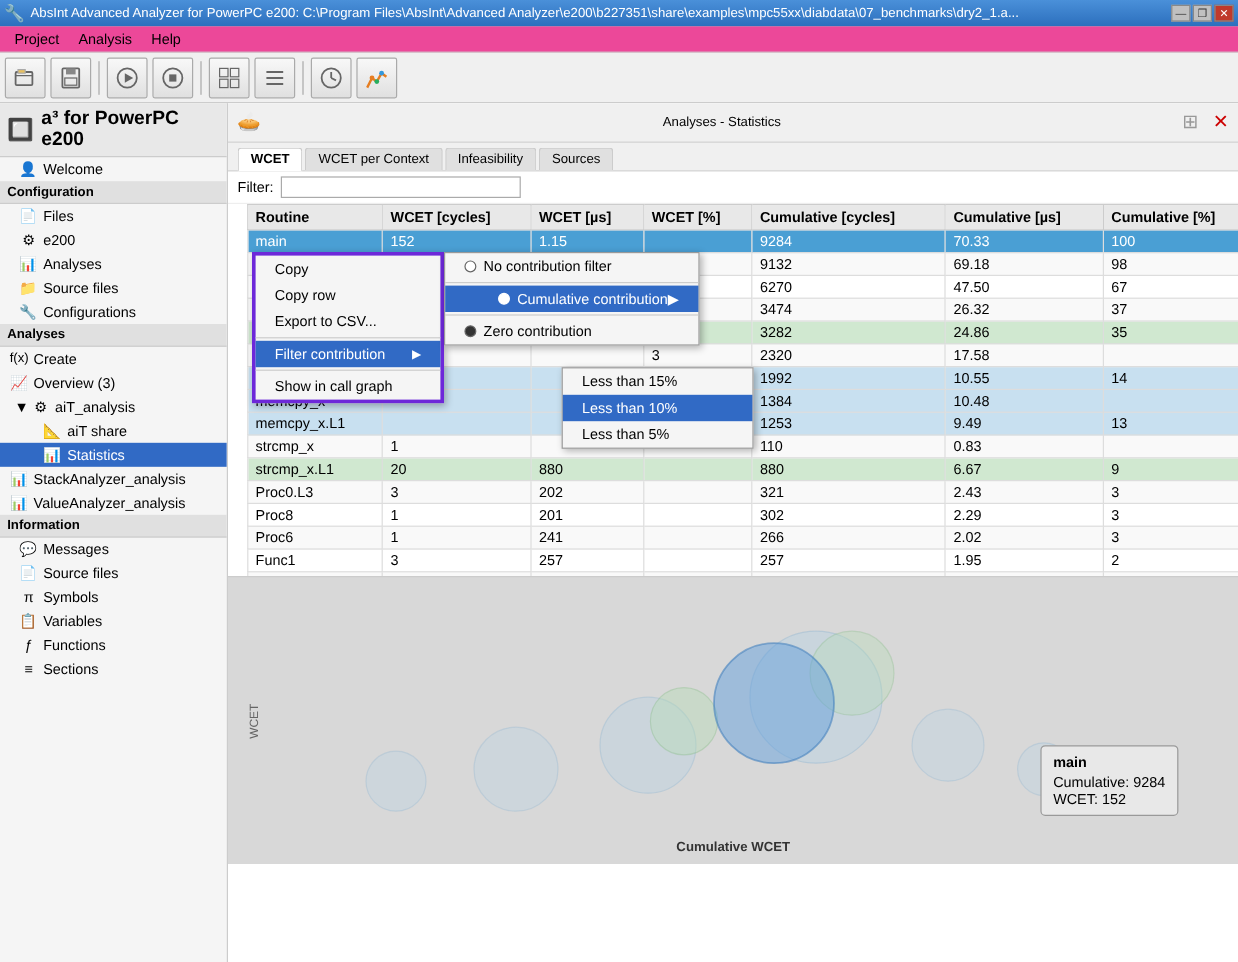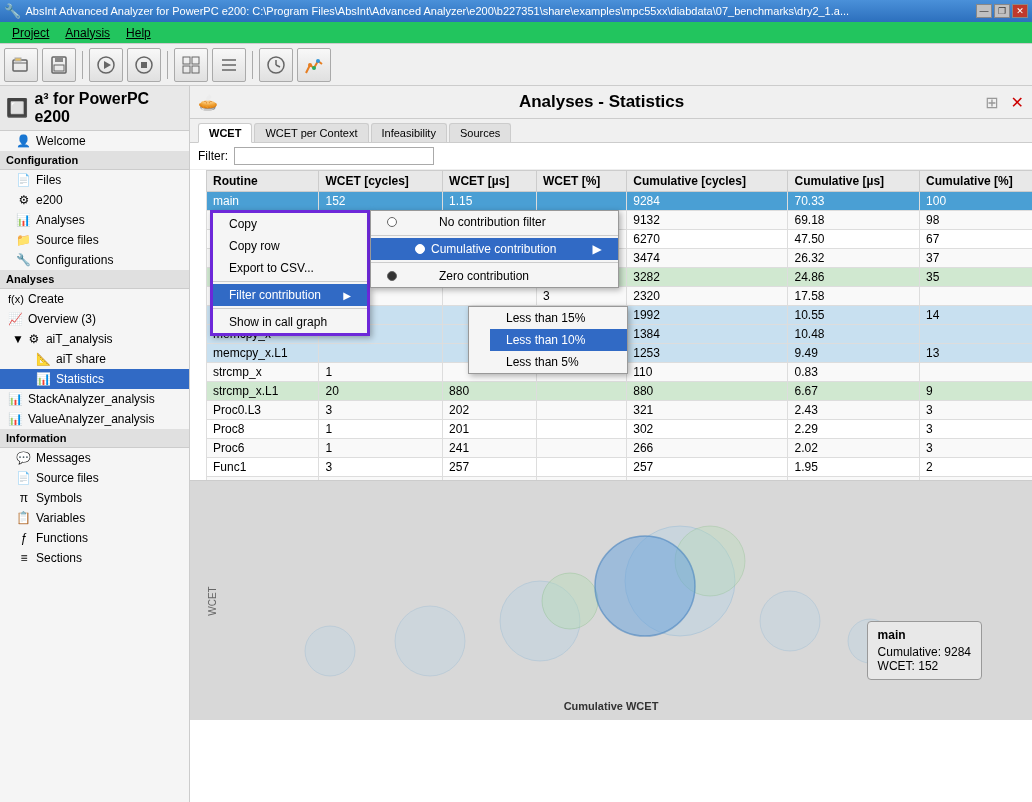--- a/index.html
+++ b/index.html
@@ -6,21 +6,21 @@
     body { width: 1032px; height: 802px; background: #d4d0c8; overflow: hidden; }
     
     
     .titlebar { background: linear-gradient(to bottom, #4a90d9, #2c6fbd); height: 22px; display: flex; align-items: center; padding: 0 4px; color: white; font-size: 11px; }
     .titlebar-title { flex: 1; font-size: 11px; white-space: nowrap; overflow: hidden; text-overflow: ellipsis; }
     .titlebar-buttons { display: flex; gap: 2px; }
     .titlebar-btn { width: 16px; height: 14px; background: #c0c0c0; border: 1px solid #888; display: flex; align-items: center; justify-content: center; font-size: 9px; cursor: pointer; color: #333; }
     .titlebar-btn.close { background: #c0392b; color: white; }
     
     
-    .menubar { background: #22c55e; height: 22px; display: flex; align-items: center; padding: 0 4px; border-bottom: 1px solid #ccc; text-decoration: underline; }
+    .menubar { background: #ec4899; height: 22px; display: flex; align-items: center; padding: 0 4px; border-bottom: 1px solid #ccc; }
     .menubar-item { padding: 2px 8px; cursor: pointer; font-size: 12px; }
     
     
     .toolbar { background: #f0f0f0; height: 42px; display: flex; align-items: center; padding: 0 4px; border-bottom: 1px solid #ccc; gap: 4px; }
     .toolbar-btn { width: 34px; height: 34px; background: linear-gradient(to bottom, #f8f8f8, #e0e0e0); border: 1px solid #aaa; display: flex; align-items: center; justify-content: center; cursor: pointer; border-radius: 2px; }
     .toolbar-sep { width: 1px; height: 28px; background: #aaa; margin: 0 2px; }
     
     
     .main-layout { display: flex; height: calc(802px - 86px); }
     
@@ -29,21 +29,21 @@
     .sidebar-section-header { background: #e0e0e0; padding: 3px 6px; font-weight: bold; font-size: 11px; border-bottom: 1px solid #ccc; }
     .sidebar-item { display: flex; align-items: center; padding: 2px 6px 2px 16px; cursor: pointer; font-size: 12px; min-height: 20px; }
     .sidebar-item.selected { background: #316ac5; color: white; }
     .sidebar-item .icon { width: 16px; height: 16px; margin-right: 4px; display: flex; align-items: center; justify-content: center; }
     .sidebar-tree-item { padding-left: 8px; }
     .sidebar-tree-grandchild { padding-left: 36px; }
     
     
     .content { flex: 1; background: #fff; display: flex; flex-direction: column; overflow: hidden; }
     .content-header { background: #f0f0f0; padding: 6px 8px; border-bottom: 1px solid #ccc; display: flex; align-items: center; gap: 8px; }
-    .content-title { font-size: 17px; font-weight: bold; flex: 1; text-align: center; }
+    .content-title { font-size: 11px; font-weight: normal; flex: 1; text-align: center; }
     .content-icon { color: #e67e22; font-size: 16px; }
     
     
     .tabs { display: flex; background: #f0f0f0; border-bottom: 1px solid #ccc; padding: 4px 8px 0; gap: 2px; }
     .tab { padding: 3px 10px; border: 1px solid #ccc; background: #e0e0e0; cursor: pointer; border-bottom: none; font-size: 11px; border-radius: 3px 3px 0 0; }
     .tab.active { background: white; border-bottom: 1px solid white; margin-bottom: -1px; font-weight: bold; }
     
     
     .filter-bar { display: flex; align-items: center; padding: 4px 8px; background: white; border-bottom: 1px solid #eee; }
     .filter-label { font-size: 12px; margin-right: 6px; }
@@ -67,27 +67,27 @@
     .chart-tooltip { position: absolute; right: 50px; bottom: 40px; background: #e8e8e8; border: 1px solid #999; padding: 6px 10px; border-radius: 4px; font-size: 11px; }
     
     
     .context-menu { position: absolute; top: 210px; left: 210px; background: #f5f5f5; border: 3px solid #6d28d9; box-shadow: 2px 2px 6px rgba(0,0,0,0.3); z-index: 100; min-width: 160px; }
     .context-menu-item { padding: 4px 16px; cursor: pointer; white-space: nowrap; display: flex; align-items: center; justify-content: space-between; }
     .context-menu-sep { height: 1px; background: #ccc; margin: 2px 0; }
     .context-menu-arrow { font-size: 10px; margin-left: 10px; }
     
     
     .submenu1 { position: absolute; top: 210px; left: 370px; background: #f5f5f5; border: 1px solid #999; box-shadow: 2px 2px 6px rgba(0,0,0,0.3); z-index: 101; min-width: 200px; }
-    .submenu1-item { padding: 4px 16px; cursor: pointer; white-space: nowrap; display: flex; align-items: center; gap: 36px; }
+    .submenu1-item { padding: 4px 16px; cursor: pointer; white-space: nowrap; display: flex; align-items: center; }
     .submenu1-item.selected-menu { background: #316ac5; color: white; }
     .submenu1-sep { height: 1px; background: #ccc; margin: 2px 0; }
     
     
     .submenu2 { position: absolute; top: 306px; left: 468px; background: #f5f5f5; border: 1px solid #999; box-shadow: 2px 2px 6px rgba(0,0,0,0.3); z-index: 102; min-width: 160px; }
-    .submenu2-item { padding: 4px 16px; cursor: pointer; white-space: nowrap; margin-left: 21px; }
+    .submenu2-item { padding: 4px 16px; cursor: pointer; white-space: nowrap; }
     .submenu2-item.active-item { background: #316ac5; color: white; }
     
     .radio-dot { width: 10px; height: 10px; border-radius: 50%; border: 1px solid #666; margin-right: 6px; display: inline-block; background: white; }
     .radio-dot.checked { background: #333; }
   </style>
 </head>
 <body>
 
 <div class="titlebar">
   <span style="margin-right:4px; font-size:14px;">🔧</span>

